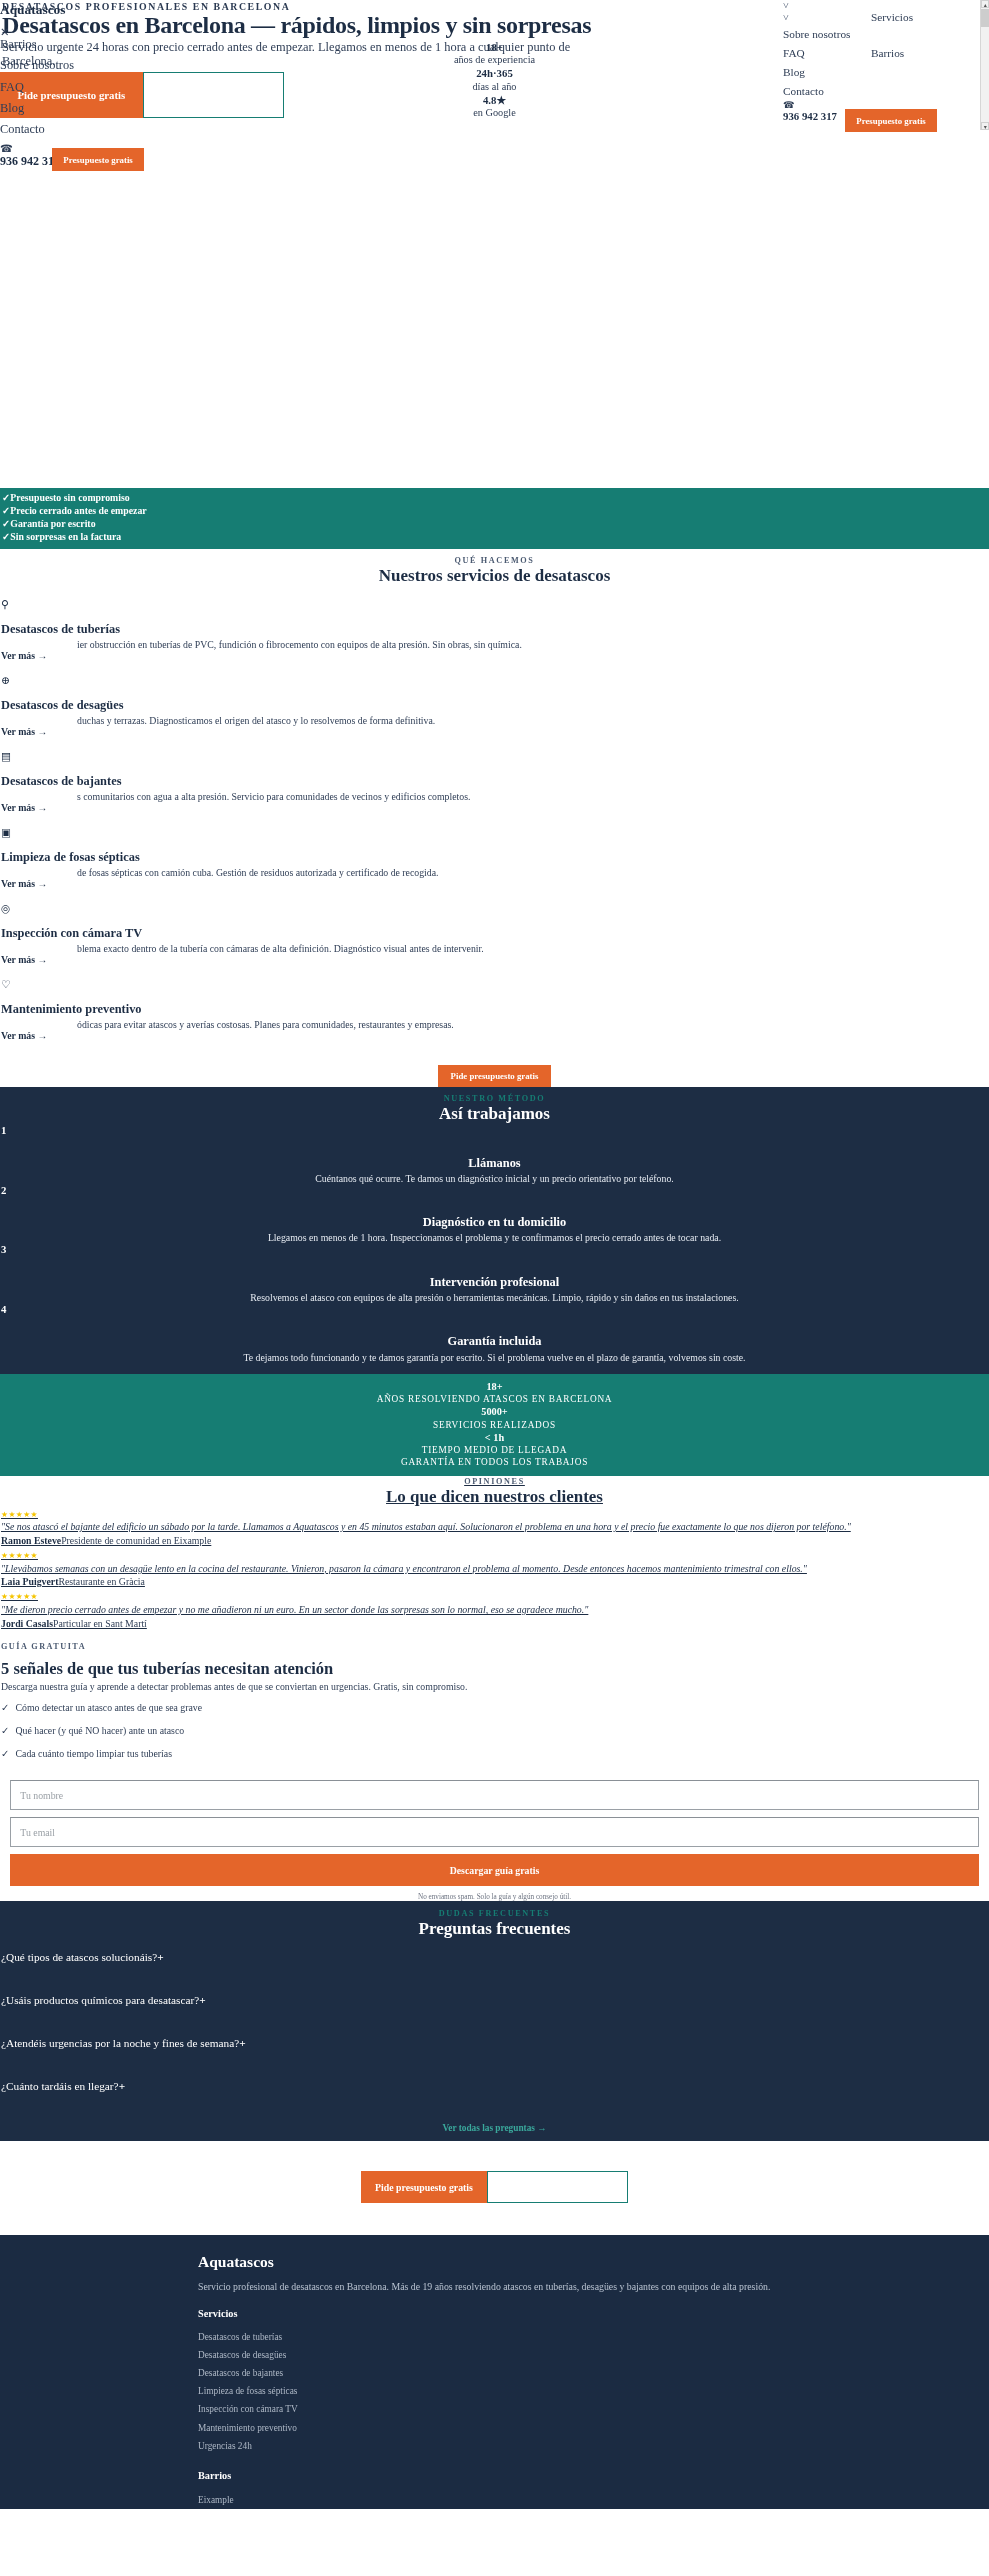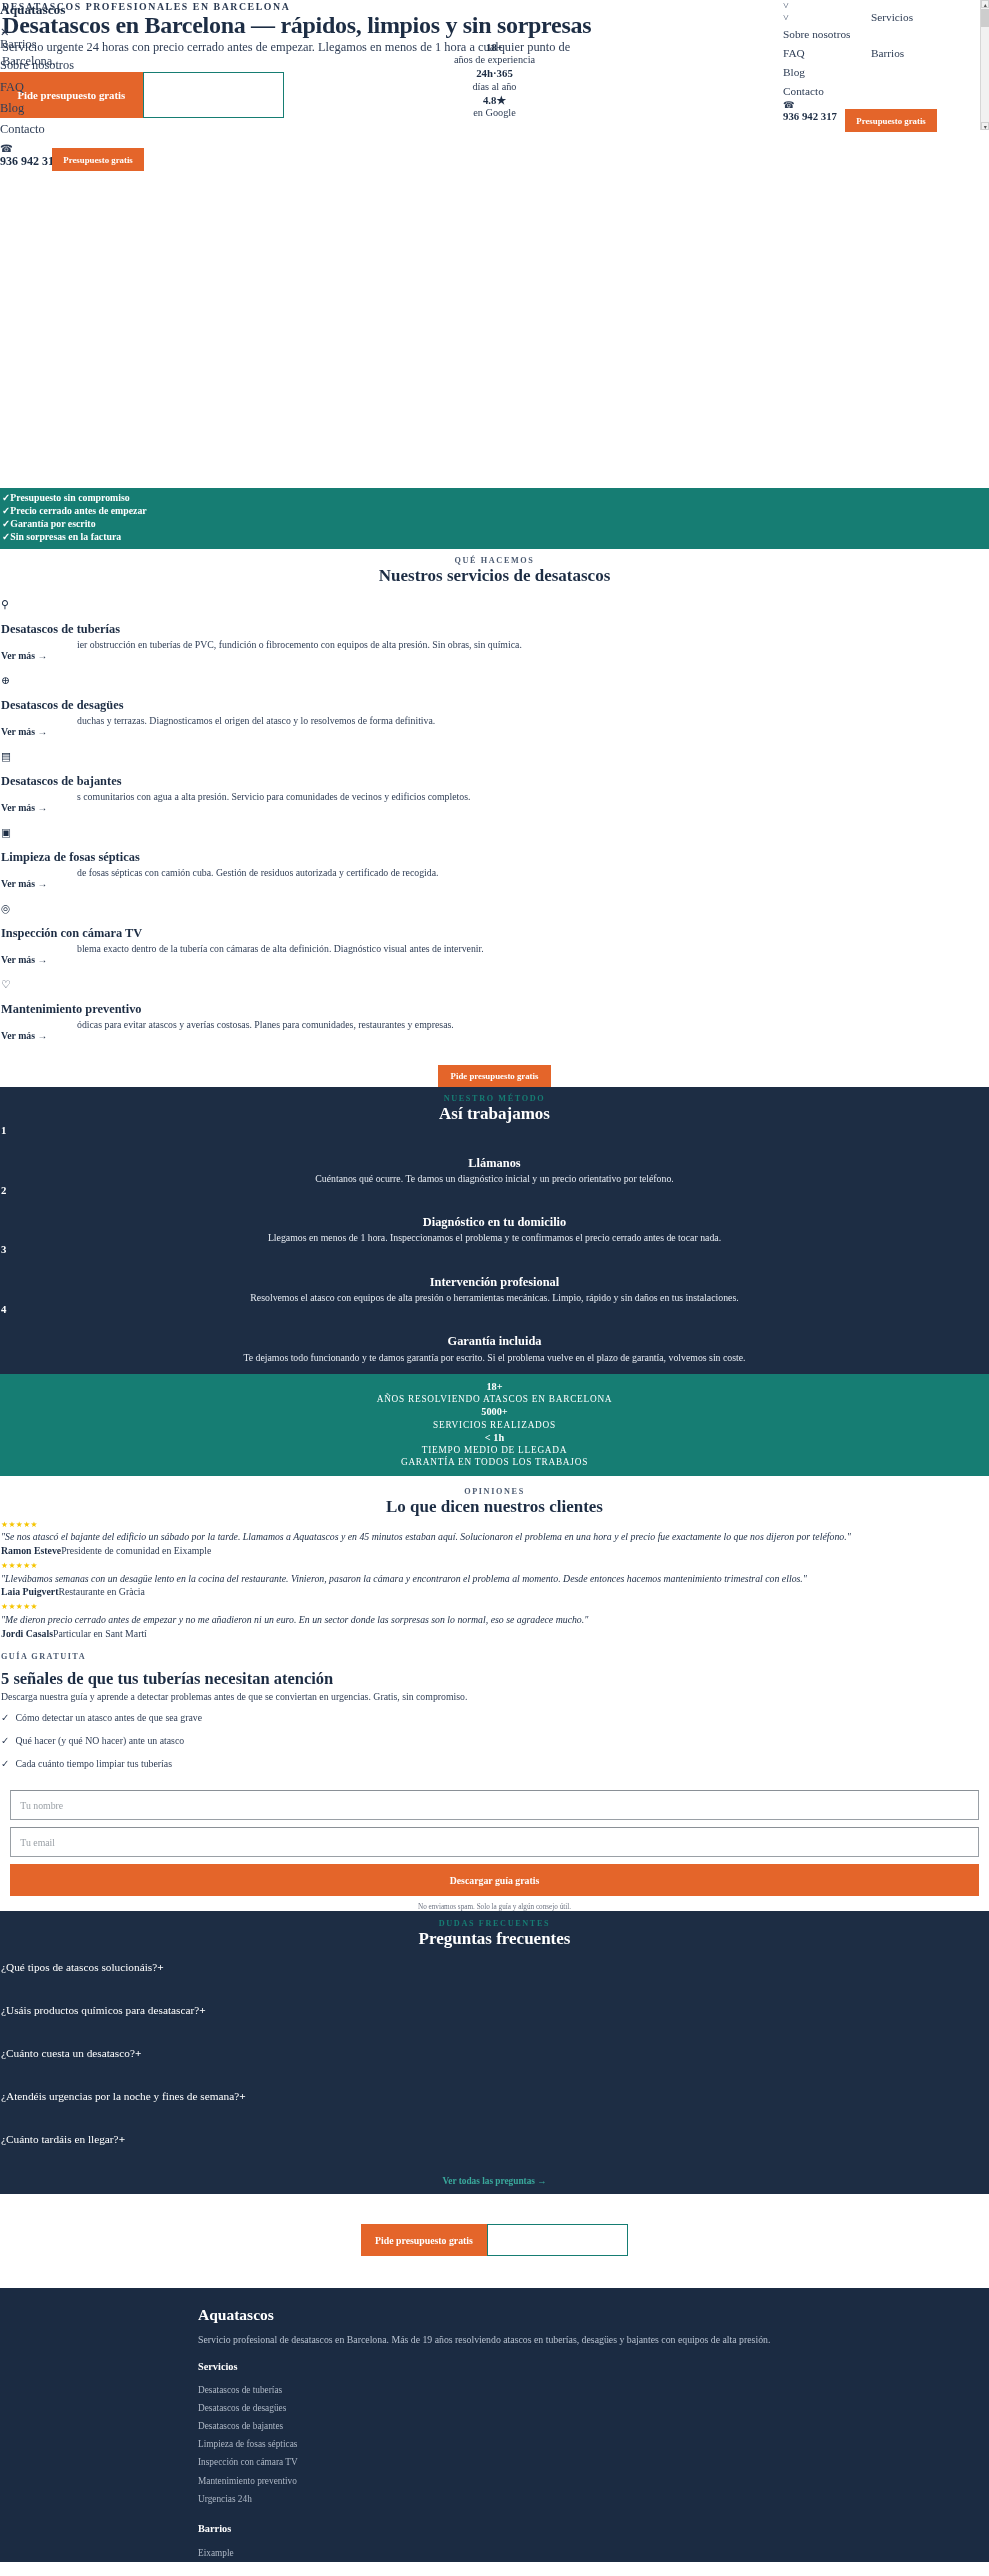--- a/index.html
+++ b/index.html
@@ -157,21 +157,21 @@
   .step-p{font-size:9.8px;text-align:center;margin:2.1px 0 0 0;color:#e6ebf2;}
 
   
   .statsband{background:var(--teal);color:#fff;text-align:center;padding:6.2px 0 7.2px 0;}
   .statsband .sb-n{font-size:10.3px;font-weight:700;line-height:1.3;}
   .statsband .sb-l{
     font-size:9.3px;font-weight:400;letter-spacing:.08em;text-transform:uppercase;line-height:1.3;
   }
 
   
-  .testi{background:#fff;padding:11px 0 0 0;}
+  .testi{background:#fff;padding:1px 0 0 0;text-decoration:underline;}
   .t-item{padding:3.1px 0 2.1px 0;}
   .t-stars{color:var(--gold);font-size:7.7px;letter-spacing:0.5px;padding-left:1px;}
   .t-quote{font-size:9.8px;font-style:italic;color:#22324a;margin:2.6px 0 0 0;white-space:nowrap;padding-left:1px;}
   .t-who{font-size:9.8px;color:#2e3d55;margin:2.6px 0 0 0;padding-left:1px;}
   .t-who b{font-weight:700;color:#1d2d44;}
 
   
   .lead{background:#fff;padding:3.1px 0 0 0;}
   .lead-eyebrow{
     font-size:8.2px;letter-spacing:.18em;text-transform:uppercase;font-weight:700;
@@ -426,21 +426,20 @@
     </div>
   </section>
 
   <section class="faq">
     <p class="sec-eyebrow teal">DUDAS FRECUENTES</p>
     <h2 class="sec-title light">Preguntas frecuentes</h2>
 
     <div class="faq-list">
       <div class="faq-q"><span>¿Qué tipos de atascos solucionáis?</span><span class="plus">+</span></div>
       <div class="faq-q"><span>¿Usáis productos químicos para desatascar?</span><span class="plus">+</span></div>
-      <div class="faq-q"><span>¿Cuánto cuesta un desatasco?</span><span class="plus">+</span></div>
       <div class="faq-q"><span>¿Atendéis urgencias por la noche y fines de semana?</span><span class="plus">+</span></div>
       <div class="faq-q"><span>¿Cuánto tardáis en llegar?</span><span class="plus">+</span></div>
     </div>
     <div class="faq-all">Ver todas las preguntas →</div>
   </section>
 
   <section class="finalcta">
     <div class="row">
       <button class="btn btn-orange">Pide presupuesto gratis</button>
       <div class="ghost-box"></div>

